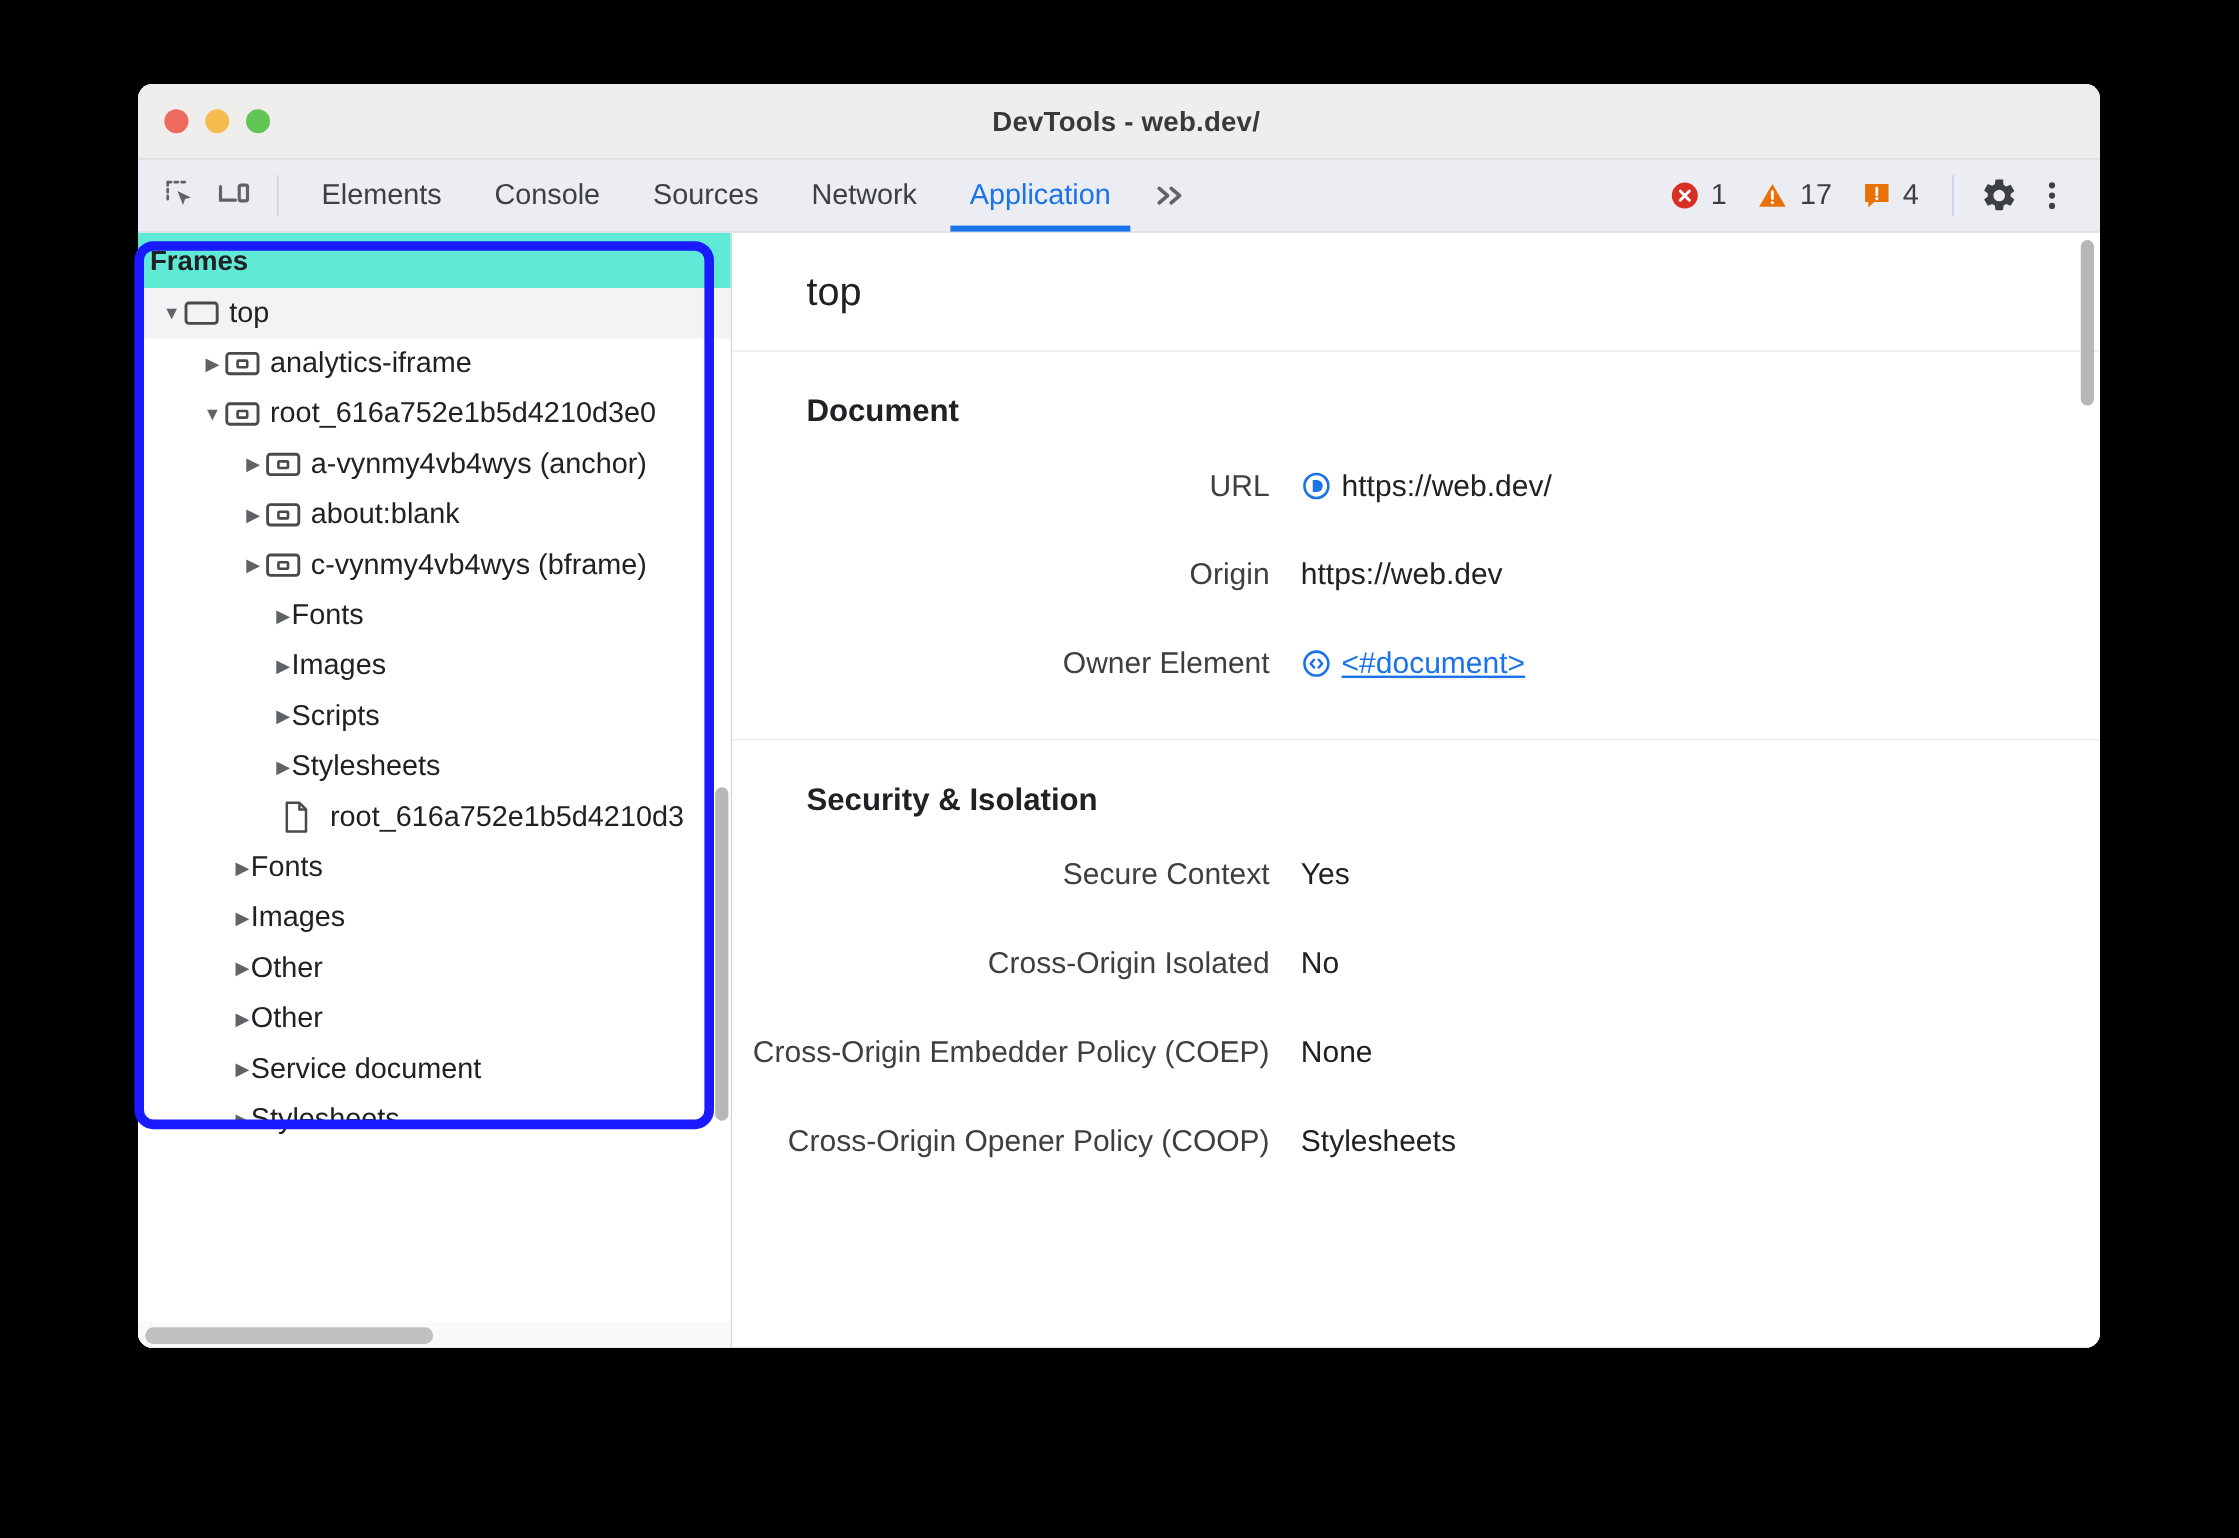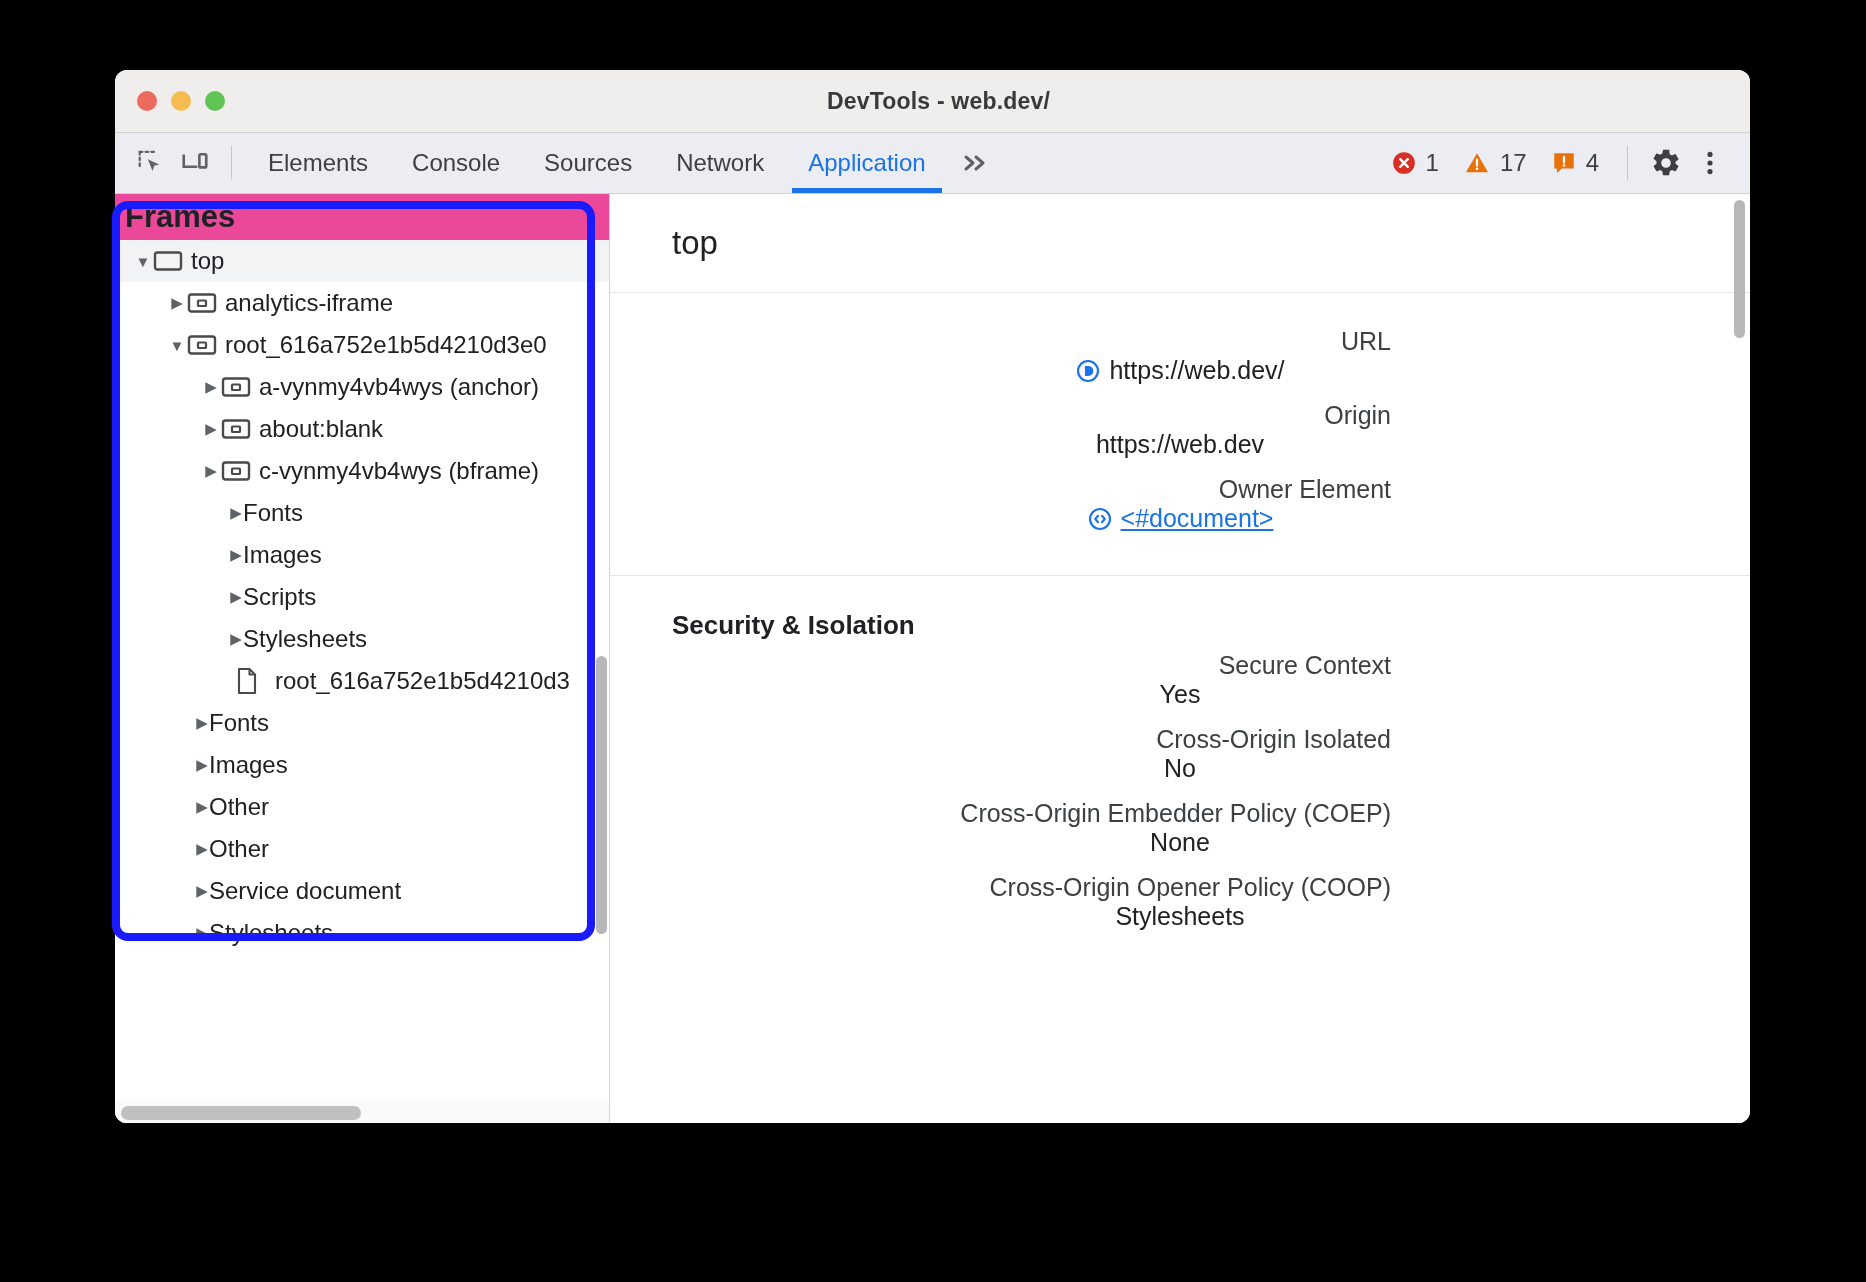--- a/index.html
+++ b/index.html
@@ -159,24 +159,24 @@
     background: #ffffff;
     border-right: 1px solid #d4d6da;
     overflow: hidden;
   }
 
   .pane-header {
     height: 46px;
     display: flex;
     align-items: center;
     padding-left: 10px;
-    font-size: 31px;
+    font-size: 23px;
     font-weight: bold;
     color: #202124;
-    background: #ec4899;
+    background: #5eead4;
   }
 
   .tree {
     position: relative;
     font-size: 24px;
     color: #202124;
   }
 
   .tree-row {
     display: flex;
@@ -269,21 +269,20 @@
   .section-divider {
     height: 1px;
     background: #e3e6ea;
     margin-top: 26px;
   }
 
   .kv-row {
     display: flex;
     align-items: center;
     min-height: 74px;
-    flex-direction: column;
   }
   .kv-key {
     width: 448px;
     flex: none;
     text-align: right;
     font-size: 25px;
     color: #3c4043;
     padding-right: 26px;
     white-space: nowrap;
   }
@@ -568,20 +567,21 @@
           </div>
         <div class="v-scroll"></div>
         <div class="h-scroll-track"></div>
         <div class="h-scroll"></div>
       </div>
 
       <div class="right-pane">
         <div class="rp-title">top</div>
         <div id="sections-host">
             <div class="section">
+              <div class="section-title">Document</div>
               <div class="kv-row">
                 <div class="kv-key">URL</div>
                 <div class="kv-val">
                   <span class="node-icon">
                     <svg width="26" height="26" viewBox="0 0 24 24">
                       <circle cx="12" cy="12" r="9.2" fill="none" stroke="#1a73e8" stroke-width="2"></circle>
                       <path d="M9.2 7.4 H12.3 a4.6 4.6 0 0 1 0 9.2 H9.2 Z" fill="#1a73e8"></path>
                     </svg>
                   </span>
                   <span>https://web.dev/</span>

